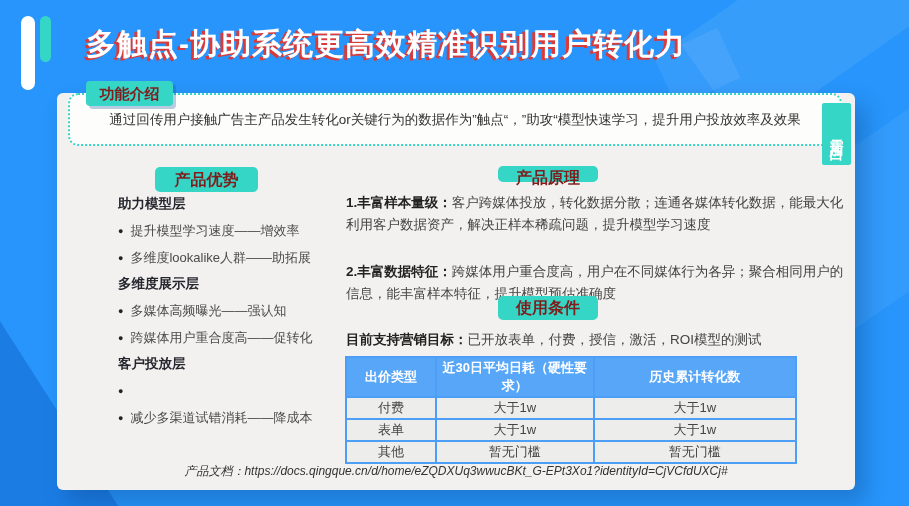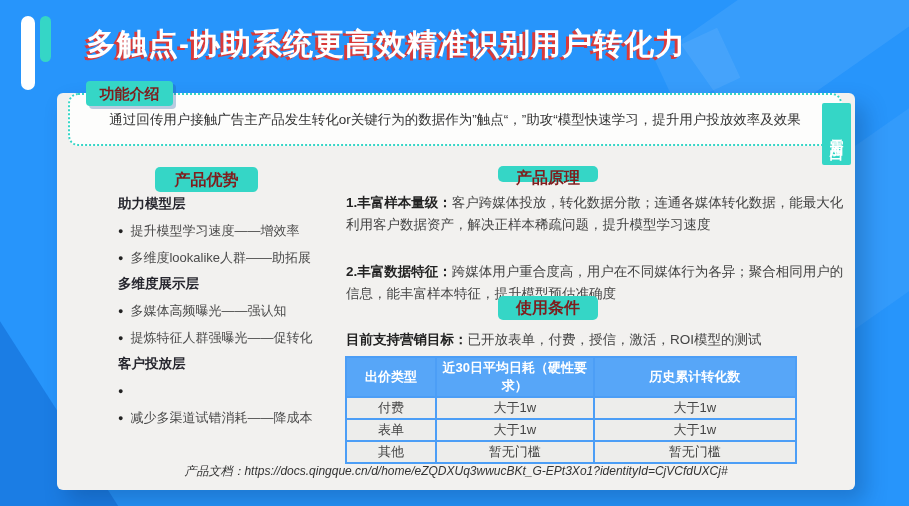--- a/index.html
+++ b/index.html
@@ -102,21 +102,21 @@
           <span class="dot">●</span>
           <span>多维度lookalike人群——助拓展</span>
         </div>
       <div class="adv-line adv-heading">多维度展示层</div>
       <div class="adv-line adv-item">
           <span class="dot">●</span>
           <span>多媒体高频曝光——强认知</span>
         </div>
       <div class="adv-line adv-item">
           <span class="dot">●</span>
-          <span>提炼特征人群强曝光——促转化</span>
+          <span>跨媒体用户重合度高——促转化</span>
         </div>
       <div class="adv-line adv-heading">客户投放层</div>
       <div class="adv-line adv-item">
           <span class="dot">●</span>
         </div>
       <div class="adv-line adv-item">
           <span class="dot">●</span>
           <span>减少多渠道试错消耗——降成本</span>
         </div>
     </div>

